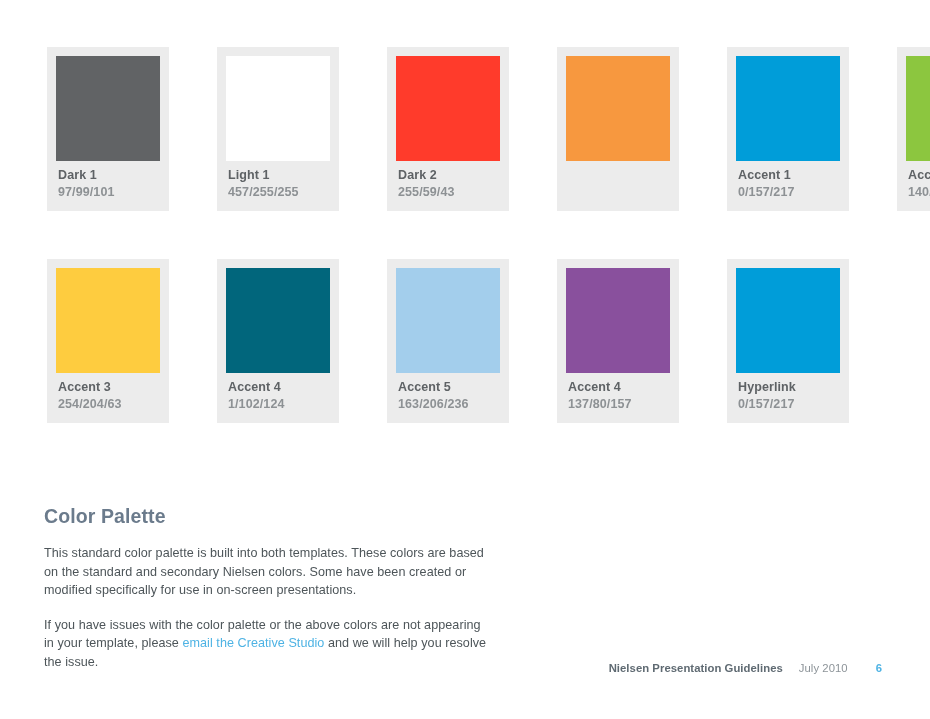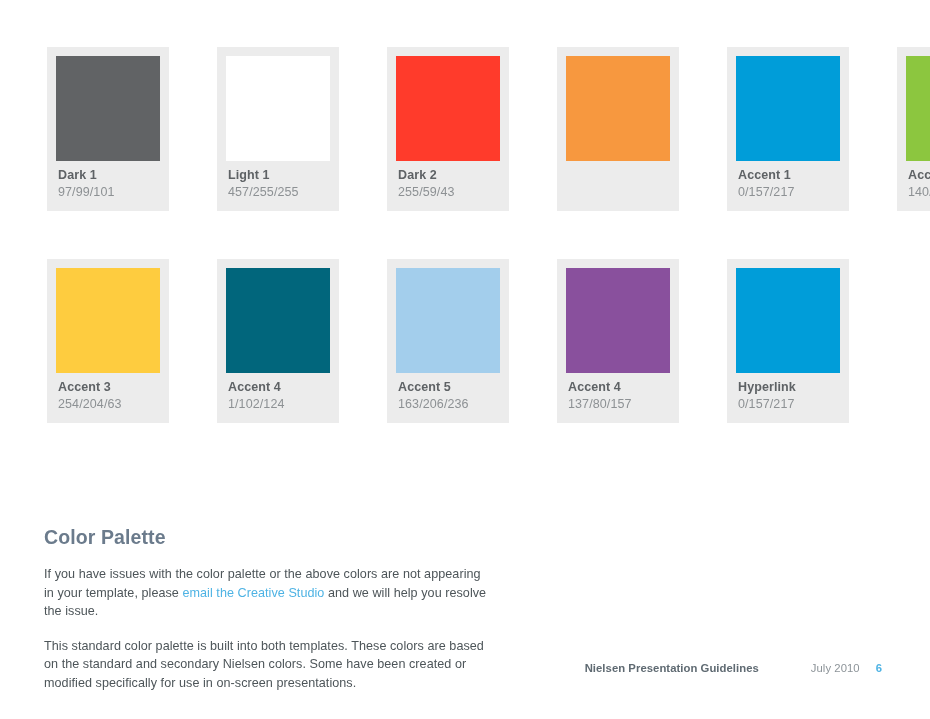--- a/index.html
+++ b/index.html
@@ -49,34 +49,33 @@
   .swatch-name {
     font-size: 12.5px;
     font-weight: bold;
     color: #5e6265;
     line-height: 15px;
     letter-spacing: 0.1px;
   }
 
   .swatch-rgb {
     font-size: 12.5px;
-    font-weight: normal;
+    font-weight: bold;
     color: #8d9194;
     line-height: 16px;
     margin-top: 1px;
     letter-spacing: 0.1px;
   }
 
   
   .content-block {
     position: absolute;
     left: 44px;
     top: 505px;
     width: 445px;
-    margin-top: 21px;
   }
 
   .section-title {
     font-size: 19.5px;
     font-weight: bold;
     color: #6b7b8c;
     margin: 0 0 16px 0;
     letter-spacing: 0.1px;
   }
 
@@ -97,33 +96,32 @@
     cursor: pointer;
   }
 
   
   .page-footer {
     position: absolute;
     right: 48px;
     top: 662px;
     display: flex;
     align-items: baseline;
-    gap: 4px;
+    gap: 16px;
     font-size: 11.3px;
     letter-spacing: 0.05px;
   }
 
   .footer-doc-title {
     font-weight: bold;
     color: #5f6a72;
   }
 
   .footer-date {
     color: #8d9499;
-    margin-left: 48px;
   }
 
   .footer-page-number {
     color: #4eb3e4;
     font-weight: bold;
     margin-left: 12px;
   }
 </style>
 </head>
 <body>
@@ -200,22 +198,22 @@
       <div class="swatch-meta">
         <div class="swatch-name">Hyperlink</div>
         <div class="swatch-rgb">0/157/217</div>
       </div>
     </div>
   </div>
 
 <div class="content-block">
   <h1 class="section-title">Color Palette</h1>
   <div>
+      <p class="body-paragraph"><span>This standard color palette is built into both templates. These colors are based on the standard and secondary Nielsen colors. Some have been created or modified specifically for use in on-screen presentations.</span></p>
       <p class="body-paragraph"><span>If you have issues with the color palette or the above colors are not appearing in your template, please </span><a class="inline-link">email the Creative Studio</a><span> and we will help you resolve the issue.</span></p>
-      <p class="body-paragraph"><span>This standard color palette is built into both templates. These colors are based on the standard and secondary Nielsen colors. Some have been created or modified specifically for use in on-screen presentations.</span></p>
     </div>
 </div>
 
 <div class="page-footer">
   <span class="footer-doc-title">Nielsen Presentation Guidelines</span>
   <span class="footer-date">July 2010</span>
   <span class="footer-page-number">6</span>
 </div>
 
 </body></html>

